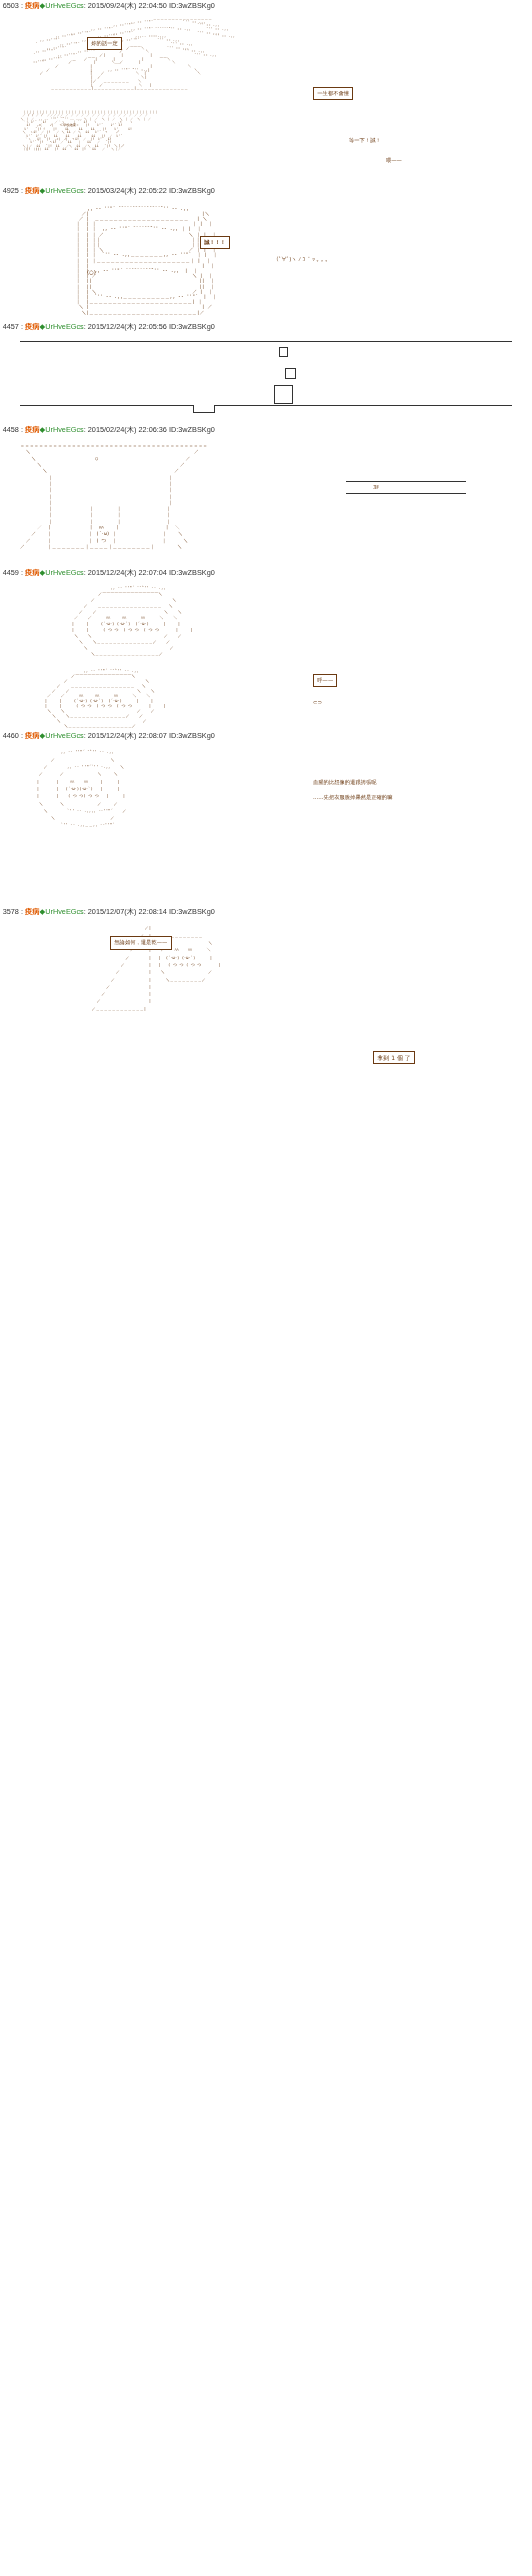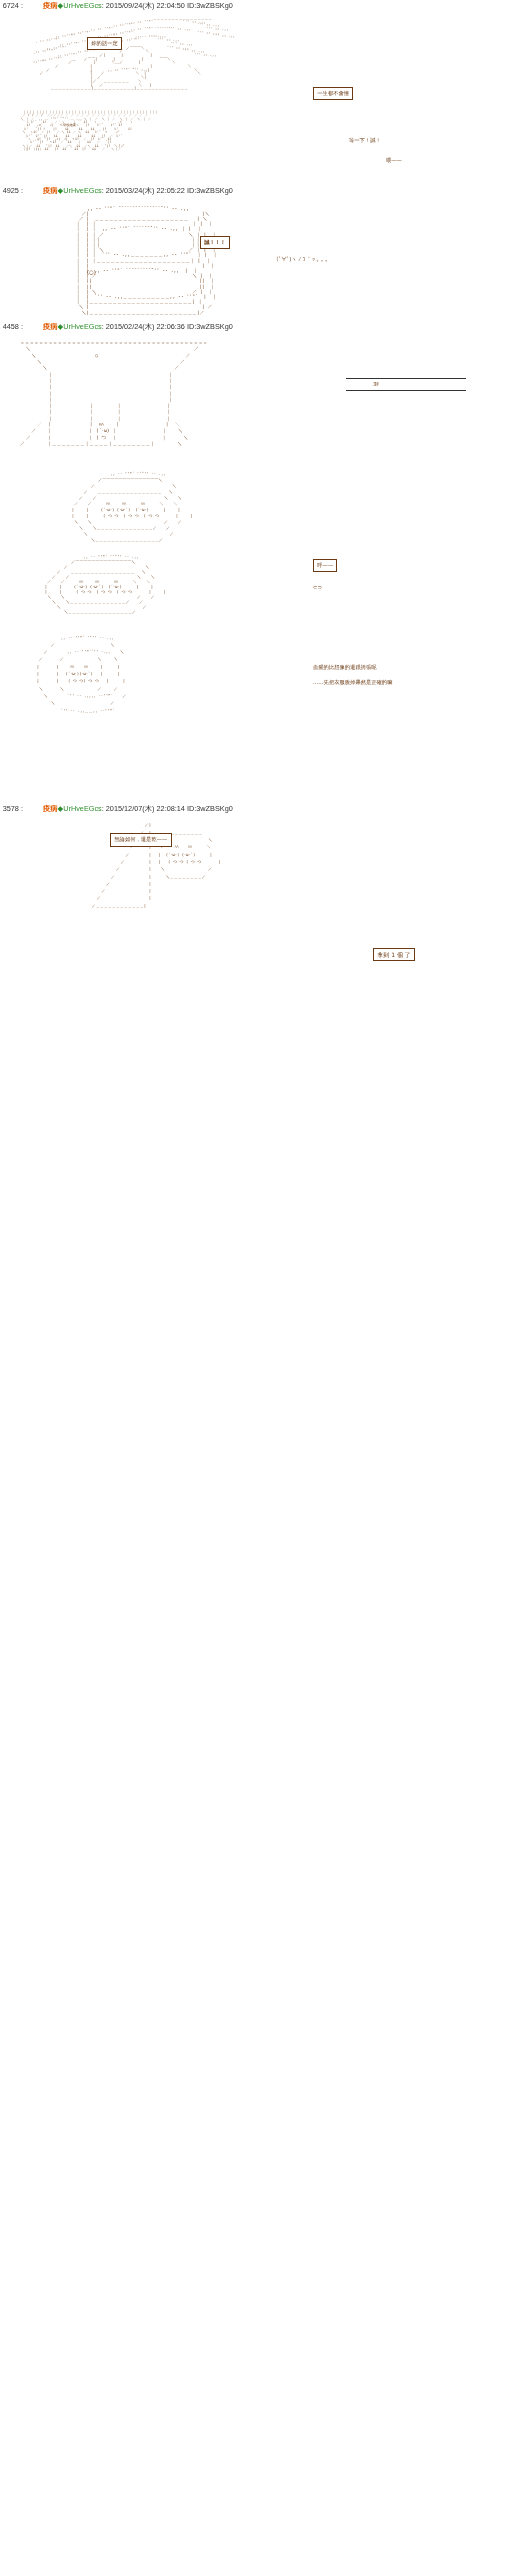--- a/index.html
+++ b/index.html
@@ -4,21 +4,21 @@
 <style>
   html,body{margin:0;padding:0;background:#ffffff;}
   body{width:532px;font-family:"Liberation Sans","DejaVu Sans",sans-serif;color:#333;}
   .page{width:532px;position:relative;}
   .post{position:relative;width:532px;}
   .post-header{
     font-size:7.3px;line-height:9.3px;padding:1.3px 2.7px 1.3px 2.7px;white-space:nowrap;
     font-family:"Liberation Sans","DejaVu Sans",sans-serif;
   }
   .ph-num{color:#333;}
-  .ph-name{color:#e05a00;font-weight:bold;margin-left:18px;}
+  .ph-name{color:#e05a00;font-weight:bold;}
   .ph-trip{color:#2f8f2f;}
   .ph-meta{color:#333;}
   .aa{
     font-family:"DejaVu Sans Mono","Liberation Mono",monospace;
     white-space:pre;
     color:#6b3a12;
     font-size:3.7px;
     line-height:3.7px;
     letter-spacing:0px;
     padding:1.3px 0 1.3px 0;
@@ -39,21 +39,21 @@
   .box{position:absolute;border:0.7px solid #333;background:#fff;}
   .frame{position:relative;width:532px;}
 </style>
 </head>
 <body>
 
 <div class="page">
 
   <div class="post" style="height:185px;">
     <div class="post-header">
-      <span class="ph-num">6724</span><span class="ph-meta"> : </span><span class="ph-name">疫病</span><span class="ph-trip">◆UrHveEGcs</span><span class="ph-meta">: 2015/09/24(木) 22:04:50 ID:3wZBSKg0</span>
+      <span class="ph-num">6503</span><span class="ph-meta"> : </span><span class="ph-name">疫病</span><span class="ph-trip">◆UrHveEGcs</span><span class="ph-meta">: 2015/09/24(木) 22:04:50 ID:3wZBSKg0</span>
     </div>
 
     <div class="frame" style="height:93px;">
       <pre class="aa" style="position:absolute;left:33px;top:0;">                                                      ＿＿＿＿＿＿＿＿＿＿＿＿＿＿＿＿
                                             ,, -‐ ''"´             ｀'' ‐- .,,
                                     ,, -‐''"´                             `'' ‐- .,,
                           ,, -‐ ''"´        ,, -‐ ''"´ ̄ ̄ ̄ ̄ ̄ ̄ ̄`'' ‐- .,,       `'' ‐- .,,
                  ,, -‐''"´          ,, -‐''"´                             `'' ‐- .,,       
           ,, -‐''"´          ,, -‐''"´        ,,,.. -‐‐-.,,,                     `'' ‐- .,,
    ,, -‐''"´          ,, -‐''"´        ,, -‐''"´        `'' ‐- .,,                       
@@ -118,20 +118,33 @@
  ｜  |  `'' ‐- .,,＿＿＿＿＿＿＿＿＿＿,, -‐ ''"´  |  ｜        
  ｜  |＿＿＿＿＿＿＿＿＿＿＿＿＿＿＿＿＿＿＿＿＿＿| ｜        
   ＼ |                                        | ／         
    ＼|＿＿＿＿＿＿＿＿＿＿＿＿＿＿＿＿＿＿＿＿＿＿＿|／          </pre>
       <div class="bal" style="left:200px;top:39px;border-width:1.3px;font-weight:bold;">誠！！！</div>
       <div class="plaintext" style="left:276px;top:59px;">(ﾟ∀ﾟ)ヽ ﾉ ｺ ﾞ ｯ ｡ ｡ ｡</div>
       <div class="plaintext" style="left:87px;top:72px;">(○)</div>
     </div>
   </div>
 
+  <div class="post" style="height:103px;">
+    <div class="post-header">
+      <span class="ph-num">4457</span><span class="ph-meta"> : </span><span class="ph-name">疫病</span><span class="ph-trip">◆UrHveEGcs</span><span class="ph-meta">: 2015/12/24(木) 22:05:56 ID:3wZBSKg0</span>
+    </div>
+    <div class="frame" style="height:88px;">
+      <div class="hline" style="left:20px;top:8px;width:492px;"></div>
+      <div class="box" style="left:279px;top:14.6px;width:7.3px;height:7.3px;"></div>
+      <div class="box" style="left:285px;top:35px;width:9.3px;height:9.3px;"></div>
+      <div class="box" style="left:274px;top:52px;width:17.3px;height:17.3px;"></div>
+      <div class="hline" style="left:20px;top:72px;width:492px;"></div>
+      <div class="box" style="left:193px;top:72px;width:20px;height:6.7px;border-top:none;"></div>
+    </div>
+  </div>
 
   <div class="post" style="height:143px;">
     <div class="post-header">
       <span class="ph-num">4458</span><span class="ph-meta"> : </span><span class="ph-name">疫病</span><span class="ph-trip">◆UrHveEGcs</span><span class="ph-meta">: 2015/02/24(木) 22:06:36 ID:3wZBSKg0</span>
     </div>
     <div class="frame" style="height:128px;">
       <pre class="aa" style="position:absolute;left:20px;top:1.3px;font-size:4.7px;line-height:6.3px;">＝＝＝＝＝＝＝＝＝＝＝＝＝＝＝＝＝＝＝＝＝＝＝＝＝＝＝＝＝＝＝＝＝＝＝＝＝＝＝＝
   ＼                                                          ／   
     ＼                     ○                               ／     
       ＼                                                 ／       
@@ -148,20 +161,23 @@
     ／    ｜             ｜ (´･ω) ｜                ｜    ＼     
   ／      ｜             ｜ ( つ  ｜                ｜      ＼   
 ／        ｜＿＿＿＿＿＿＿｜＿＿＿＿｜＿＿＿＿＿＿＿＿｜        ＼ </pre>
       <div class="plaintext" style="left:373px;top:48px;">3F</div>
       <div class="hline" style="left:346px;top:45px;width:120px;"></div>
       <div class="hline" style="left:346px;top:57px;width:120px;"></div>
     </div>
   </div>
 
   <div class="post" style="height:163px;">
+    <div class="post-header">
+      <span class="ph-num">4459</span><span class="ph-meta"> : </span><span class="ph-name">疫病</span><span class="ph-trip">◆UrHveEGcs</span><span class="ph-meta">: 2015/12/24(木) 22:07:04 ID:3wZBSKg0</span>
+    </div>
     <div class="frame" style="height:83px;">
       <pre class="aa small" style="position:absolute;left:67px;top:1.3px;font-size:4px;line-height:6px;">                  ,, -‐ ''"´ ̄ ̄ ̄`'' ‐- .,,                    
              ／￣￣￣￣￣￣￣￣￣￣￣￣￣￣＼                   
           ／                                ＼                
        ／    ＿＿＿＿＿＿＿＿＿＿＿＿＿＿＿＿   ＼              
      ／    ／                            ＼    ＼            
    ／    ／      ﾊﾊ     ﾊﾊ      ﾊﾊ      ＼    ＼          
   |     |     (´･ω･) (･ω･`)  (´･ω･)      |     |         
   |     |      ( つ つ  ( つ つ  ( つ つ       |     |         
    ＼    ＼                              ／    ／          
@@ -181,20 +197,23 @@
    ＼    ＼                              ／    ／          
      ＼    ＼＿＿＿＿＿＿＿＿＿＿＿＿＿＿／    ／            
        ＼                                  ／               
           ＼＿＿＿＿＿＿＿＿＿＿＿＿＿＿＿＿／                  </pre>
       <div class="bal" style="left:313px;top:12px;">呼——</div>
       <div class="plaintext" style="left:313px;top:37px;">⊂⊃</div>
     </div>
   </div>
 
   <div class="post" style="height:176px;">
+    <div class="post-header">
+      <span class="ph-num">4460</span><span class="ph-meta"> : </span><span class="ph-name">疫病</span><span class="ph-trip">◆UrHveEGcs</span><span class="ph-meta">: 2015/12/24(木) 22:08:07 ID:3wZBSKg0</span>
+    </div>
     <div class="frame" style="height:161px;">
       <pre class="aa tiny" style="position:absolute;left:27px;top:1.3px;font-size:4px;line-height:7.3px;">              ,, -‐ ''"´ ̄ ̄`'' ‐- .,,                     
           ／                       ＼                     
        ／        ,, -‐ ''"´`'' ‐.,,    ＼                  
      ／       ／              ＼     ＼                
     |       |     ﾊﾊ    ﾊﾊ     |      |               
     |       |   (´･ω･)(･ω･`)   |      |               
     |       |    ( つ つ( つ つ   |      |               
      ＼       ＼              ／     ／                
        ＼        `'' ‐- .,,,, -‐''"´    ／                  

